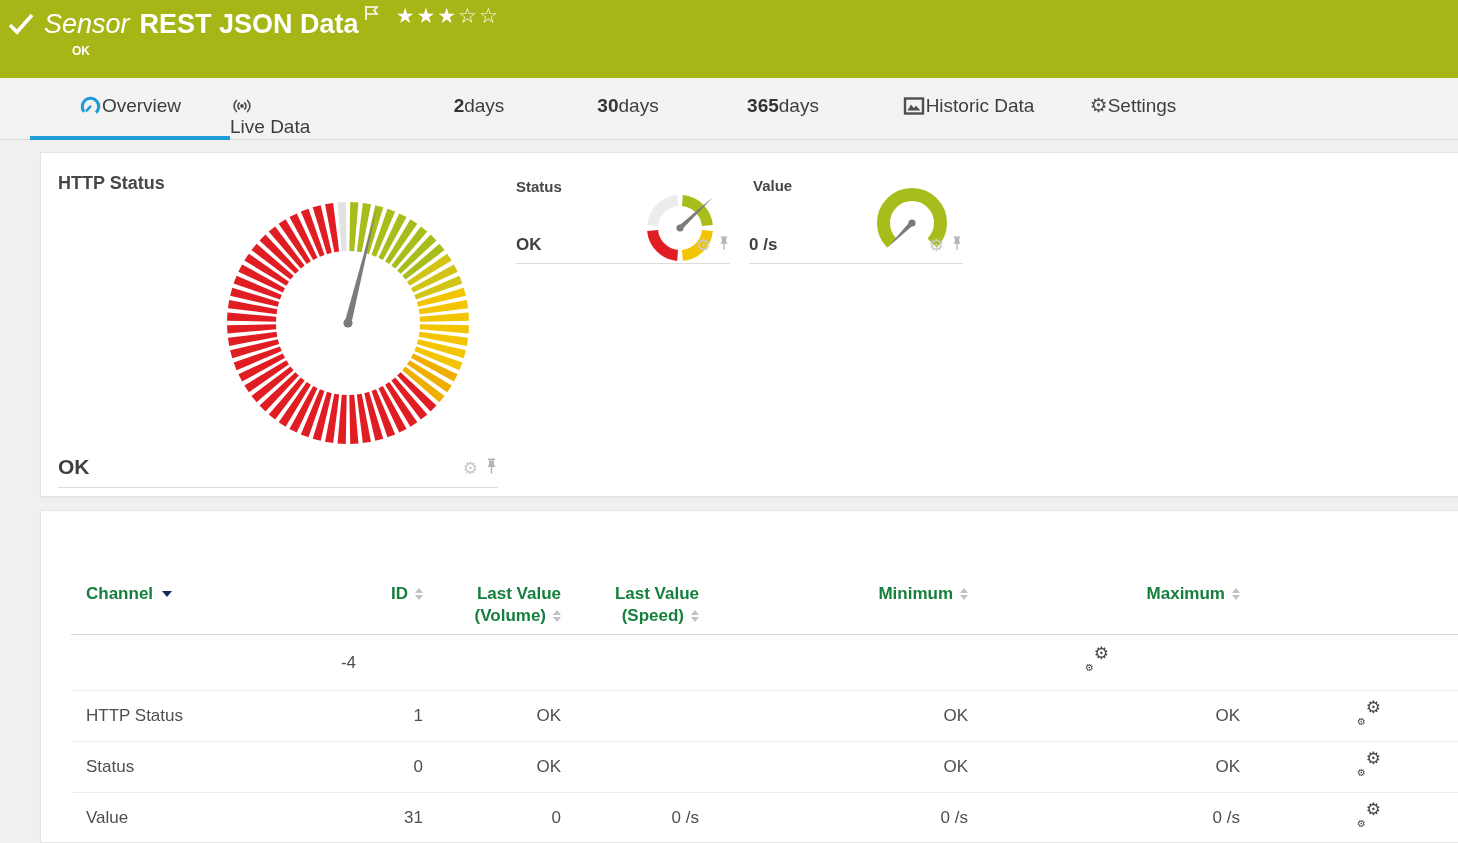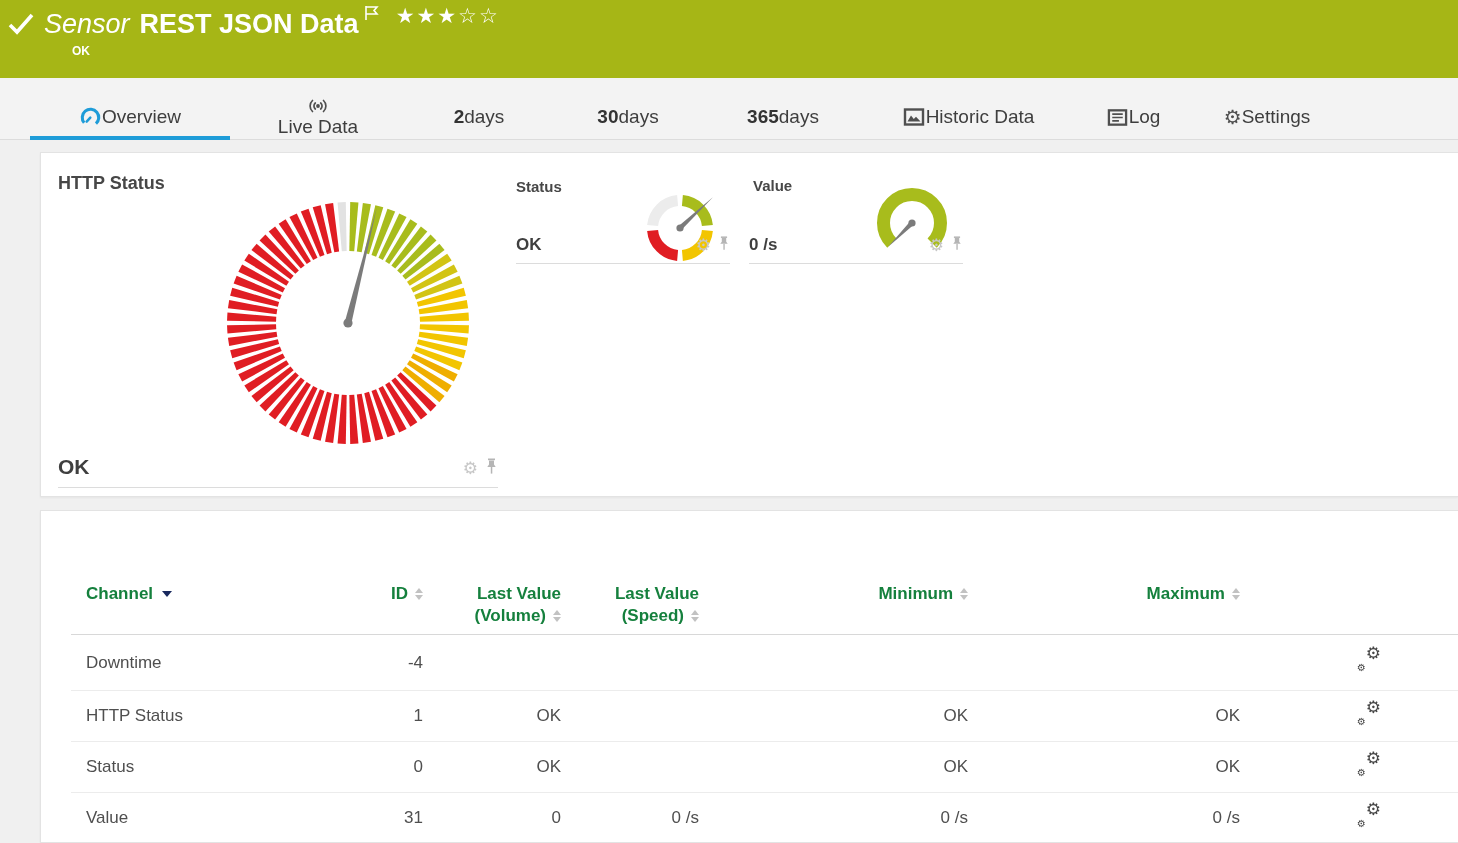--- a/index.html
+++ b/index.html
@@ -12,21 +12,21 @@
   .check{margin-top:6px;}
   .kind{font-style:italic;font-weight:300;font-size:27px;margin-left:10px;line-height:34px;}
   .name{font-weight:700;font-size:27px;margin-left:10px;line-height:34px;}
   .flag{margin-left:5px;margin-top:-2px;}
   .stars{margin-left:16px;margin-top:-3px;font-size:21px;letter-spacing:2px;white-space:nowrap;}
   .hdr-status{position:absolute;top:44px;left:72px;font-size:12px;font-weight:700;}
 
   
   .tabs{position:absolute;top:78px;left:0;right:0;height:62px;background:#f3f3f3;
     border-bottom:1px solid #dcdcdc;display:flex;align-items:flex-end;padding-left:30px;box-sizing:border-box;}
-  .tab{height:44px;display:flex;align-items:center;justify-content:center;
+  .tab{height:44px;display:flex;align-items:flex-start;justify-content:center;
     font-size:19px;color:#3e3e3e;position:relative;cursor:pointer;box-sizing:border-box;}
   .tab .num{font-weight:700;color:#333;}
   .tab.active::after{content:'';position:absolute;left:0;right:0;bottom:-1px;height:4px;background:#1e9cd8;}
   .tab:nth-child(1){width:200px;}
   .tab:nth-child(2){width:176px;flex-direction:column;}
   .tab:nth-child(3){width:146px;}
   .tab:nth-child(4){width:152px;}
   .tab:nth-child(5){width:158px;}
   .tab:nth-child(6){width:212px;}
   .tab:nth-child(7){width:118px;}
@@ -143,29 +143,20 @@
         <span>days</span>
       </div>
       <div class="tab">
         <span class="glyph">
           <svg width="24" height="22" viewBox="0 0 24 22">
             <rect x="3" y="3.5" width="18" height="15" fill="none" stroke="#4f4f4f" stroke-width="2.4"></rect>
             <path d="M5.5 15.5 l3.5-6 2.8 3.6 2.2-2.4 4.5 4.8 z" fill="#4f4f4f"></path>
           </svg>
         </span>
         <span>Historic Data</span>
-      </div>
-      <div class="tab">
-        <span class="glyph">
-          <svg width="23" height="21" viewBox="0 0 24 22">
-            <rect x="3" y="3.5" width="18" height="15" fill="none" stroke="#4f4f4f" stroke-width="2.4"></rect>
-            <path d="M6.5 7.5 h11 M6.5 11 h11 M6.5 14.5 h7" stroke="#4f4f4f" stroke-width="1.8" fill="none"></path>
-          </svg>
-        </span>
-        <span>Log</span>
       </div>
       <div class="tab">
         <span class="glyph">
           <span class="gear-glyph">⚙</span>
         </span>
         <span>Settings</span>
       </div>
     </nav>
 
   <section class="panel panel-gauges">
@@ -361,21 +352,20 @@
         </div>
         <div class="th left">
           <span class="l1">
             <span></span>
           </span>
         </div>
       </div>
     <div class="thead-divider"></div>
     <div class="rows" id="tbody">
         <div class="trow tgrid">
-          <div class="td left">Downtime</div>
           <div class="td right">-4</div>
           <div class="td right"></div>
           <div class="td right"></div>
           <div class="td right"></div>
           <div class="td right"></div>
           <div class="td left"><span class="gear2"><span class="g-big">⚙</span><span class="g-small">⚙</span></span></div>
         </div>
         <div class="trow tgrid">
           <div class="td left">HTTP Status</div>
           <div class="td right">1</div>

